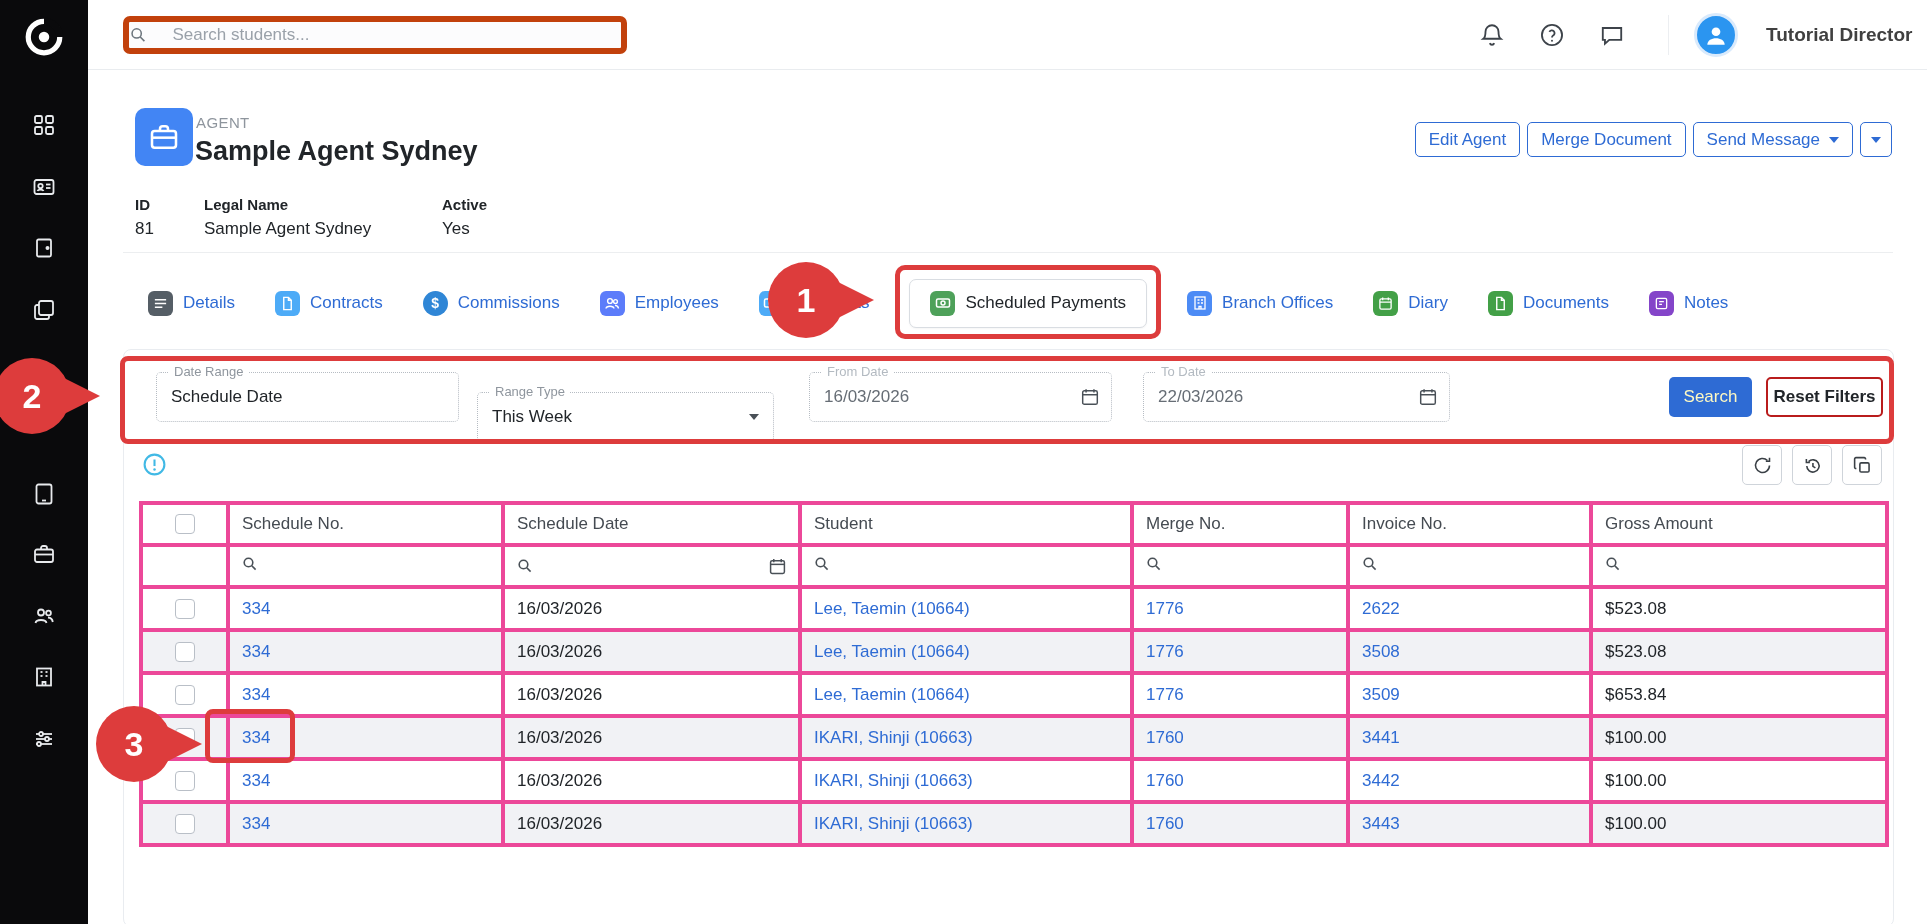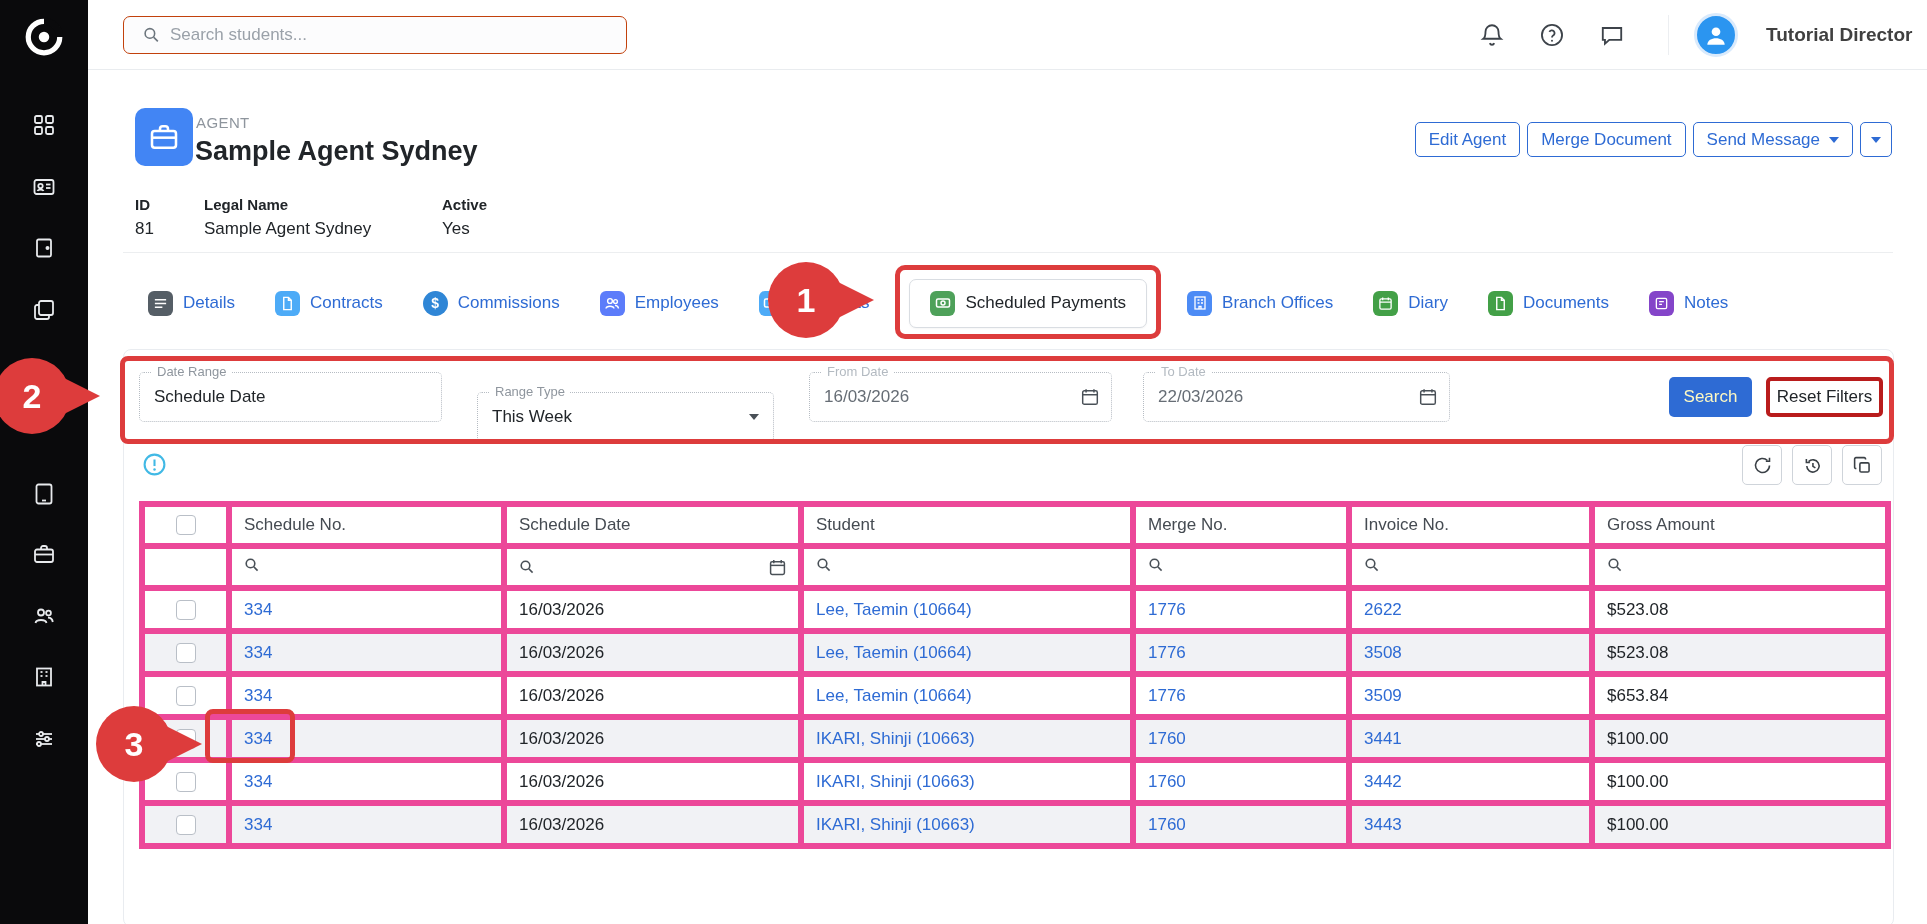--- a/index.html
+++ b/index.html
@@ -9,21 +9,21 @@
     background:#fff; color:#212529; position:relative; overflow:hidden;
   }
 
   
   .sidebar { position:absolute; left:0; top:0; width:88px; height:924px; background:#0a0a0c; z-index:10; }
   .side-logo { position:absolute; left:21px; top:14px; width:46px; height:46px; display:flex; align-items:center; justify-content:center; cursor:pointer; }
   .side-item { position:absolute; left:22px; width:44px; height:42px; display:flex; align-items:center; justify-content:center; cursor:pointer; }
 
   
   .topbar { position:absolute; left:88px; top:0; width:1839px; height:70px; background:#fff; border-bottom:1px solid #e9ecef; z-index:5; }
-  .search-box { position:absolute; left:123px; top:16px; width:504px; height:38px; border:1px solid #c2410c; background:#fcfcfd; border-radius:7px; display:flex; align-items:center; gap:10px; padding:0 19px; z-index:6; }
+  .search-box { position:absolute; left:123px; top:16px; width:504px; height:38px; border:6px solid #c2410c; background:#fcfcfd; border-radius:7px; display:flex; align-items:center; gap:26px; padding:0 1px; z-index:6; }
   .search-box input { border:none; outline:none; background:transparent; font-size:17px; color:#495057; width:100%; font-family:inherit; }
   .search-box input::placeholder { color:#9aa1a9; }
   .icon-btn { position:absolute; width:28px; height:28px; background:transparent; border:none; display:flex; align-items:center; justify-content:center; cursor:pointer; z-index:6; }
   .user-divider { position:absolute; left:1668px; top:15px; width:1px; height:40px; background:#eceef1; z-index:6; }
   .avatar { position:absolute; left:1694px; top:13px; width:44px; height:44px; border-radius:50%; background:#2b95f0; border:3px solid #d9eafc; display:flex; align-items:center; justify-content:center; cursor:pointer; z-index:6; }
   .user-name { position:absolute; left:1766px; top:0; height:70px; display:flex; align-items:center; font-size:19px; font-weight:bold; color:#404040; z-index:6; cursor:pointer; }
 
   
   .agent-icon { position:absolute; left:135px; top:108px; width:58px; height:58px; border-radius:10px; background:#4285f4; display:flex; align-items:center; justify-content:center; }
   .entity-label { position:absolute; left:196px; top:114px; font-size:15px; color:#8e959d; letter-spacing:.4px; }
@@ -59,29 +59,29 @@
 
   
   .field { position:absolute; height:50px; border:1px dotted #b6bcc3; border-radius:5px; display:flex; align-items:center; padding:0 14px; background:#fff; z-index:3; cursor:pointer; }
   .f-label { position:absolute; top:-9px; left:12px; background:#fff; padding:0 5px; font-size:13px; color:#8f969e; }
   .f-label.dim { color:#b3bac1; }
   .f-value { font-size:17px; color:#212529; }
   .f-value.dim { color:#666d75; }
   .f-caret { position:absolute; right:14px; width:0; height:0; border-left:5px solid transparent; border-right:5px solid transparent; border-top:6px solid #495057; }
   .f-cal { position:absolute; right:12px; display:flex; }
   .btn-primary { position:absolute; height:40px; background:#2e6bd4; color:#fef9c3; border:none; border-radius:5px; font-size:17px; font-family:inherit; cursor:pointer; z-index:3; }
-  .btn-light { position:absolute; height:40px; background:#fff; color:#212529; border:4px solid #b91c1c; border-radius:5px; font-size:17px; font-family:inherit; cursor:pointer; z-index:3; }
+  .btn-light { position:absolute; height:40px; background:#fff; color:#212529; border:2px solid #b91c1c; border-radius:5px; font-size:17px; font-family:inherit; cursor:pointer; z-index:3;font-weight:bold; }
 
   .info-badge { position:absolute; left:141px; top:451px; width:26px; height:26px; display:flex; align-items:center; justify-content:center; cursor:pointer; z-index:3; }
   .grid-btn { position:absolute; top:445px; width:40px; height:40px; background:#fff; border:1px solid #cfd4da; border-radius:5px; display:flex; align-items:center; justify-content:center; cursor:pointer; z-index:3; }
 
   
   .grid-wrap { position:absolute; left:139px; top:501px; z-index:2; }
   table.grid { border-collapse:collapse; table-layout:fixed; width:1746px; background:#fff; }
-  .grid th, .grid td { border:6px solid #ec4899; overflow:hidden;margin-left:12px; }
+  .grid th, .grid td { border:4px solid #ec4899; overflow:hidden;margin-left:12px; }
   .grid thead th { height:42px; font-weight:normal; color:#454b52; text-align:left; padding:0 12px; font-size:17px; background:#fff; }
   .grid thead th.chk, .grid td.chk { text-align:center; padding:0; }
   .grid td { height:43px; font-size:17px; padding:0 12px; color:#212529; background:#fff; }
   .grid tbody tr:nth-child(even) td { background:#f1f2f5; }
   .fcell { height:42px; padding:0 12px; }
   .fcell-inner { display:flex; align-items:center; justify-content:space-between; }
   .lnk { color:#2e6bd4; text-decoration:none; cursor:pointer; }
   .cb { width:20px; height:20px; border:1.5px solid #b9bfc7; border-radius:4px; background:#fff; display:inline-block; vertical-align:middle; cursor:pointer; }
 
   
@@ -342,21 +342,21 @@
           <rect x="2.5" y="2.5" width="11" height="11" rx="1.5"></rect>
           <path d="M5.5 6h5M5.5 9h3"></path>
         </svg>
       </span>
     <span>Notes</span>
   </div>
 </div>
 
 <div class="content-card"></div>
 
-<div class="field" style="left:139px;top:372px;width:303px">
+<div class="field" style="left:156px;top:372px;width:303px">
   <span class="f-label">Date Range</span>
   <span class="f-value">Schedule Date</span>
 </div>
 <div class="field" style="left:477px;top:392px;width:297px">
   <span class="f-label">Range Type</span>
   <span class="f-value">This Week</span>
   <span class="f-caret"></span>
 </div>
 <div class="field" style="left:809px;top:372px;width:303px">
   <span class="f-label dim">From Date</span>

